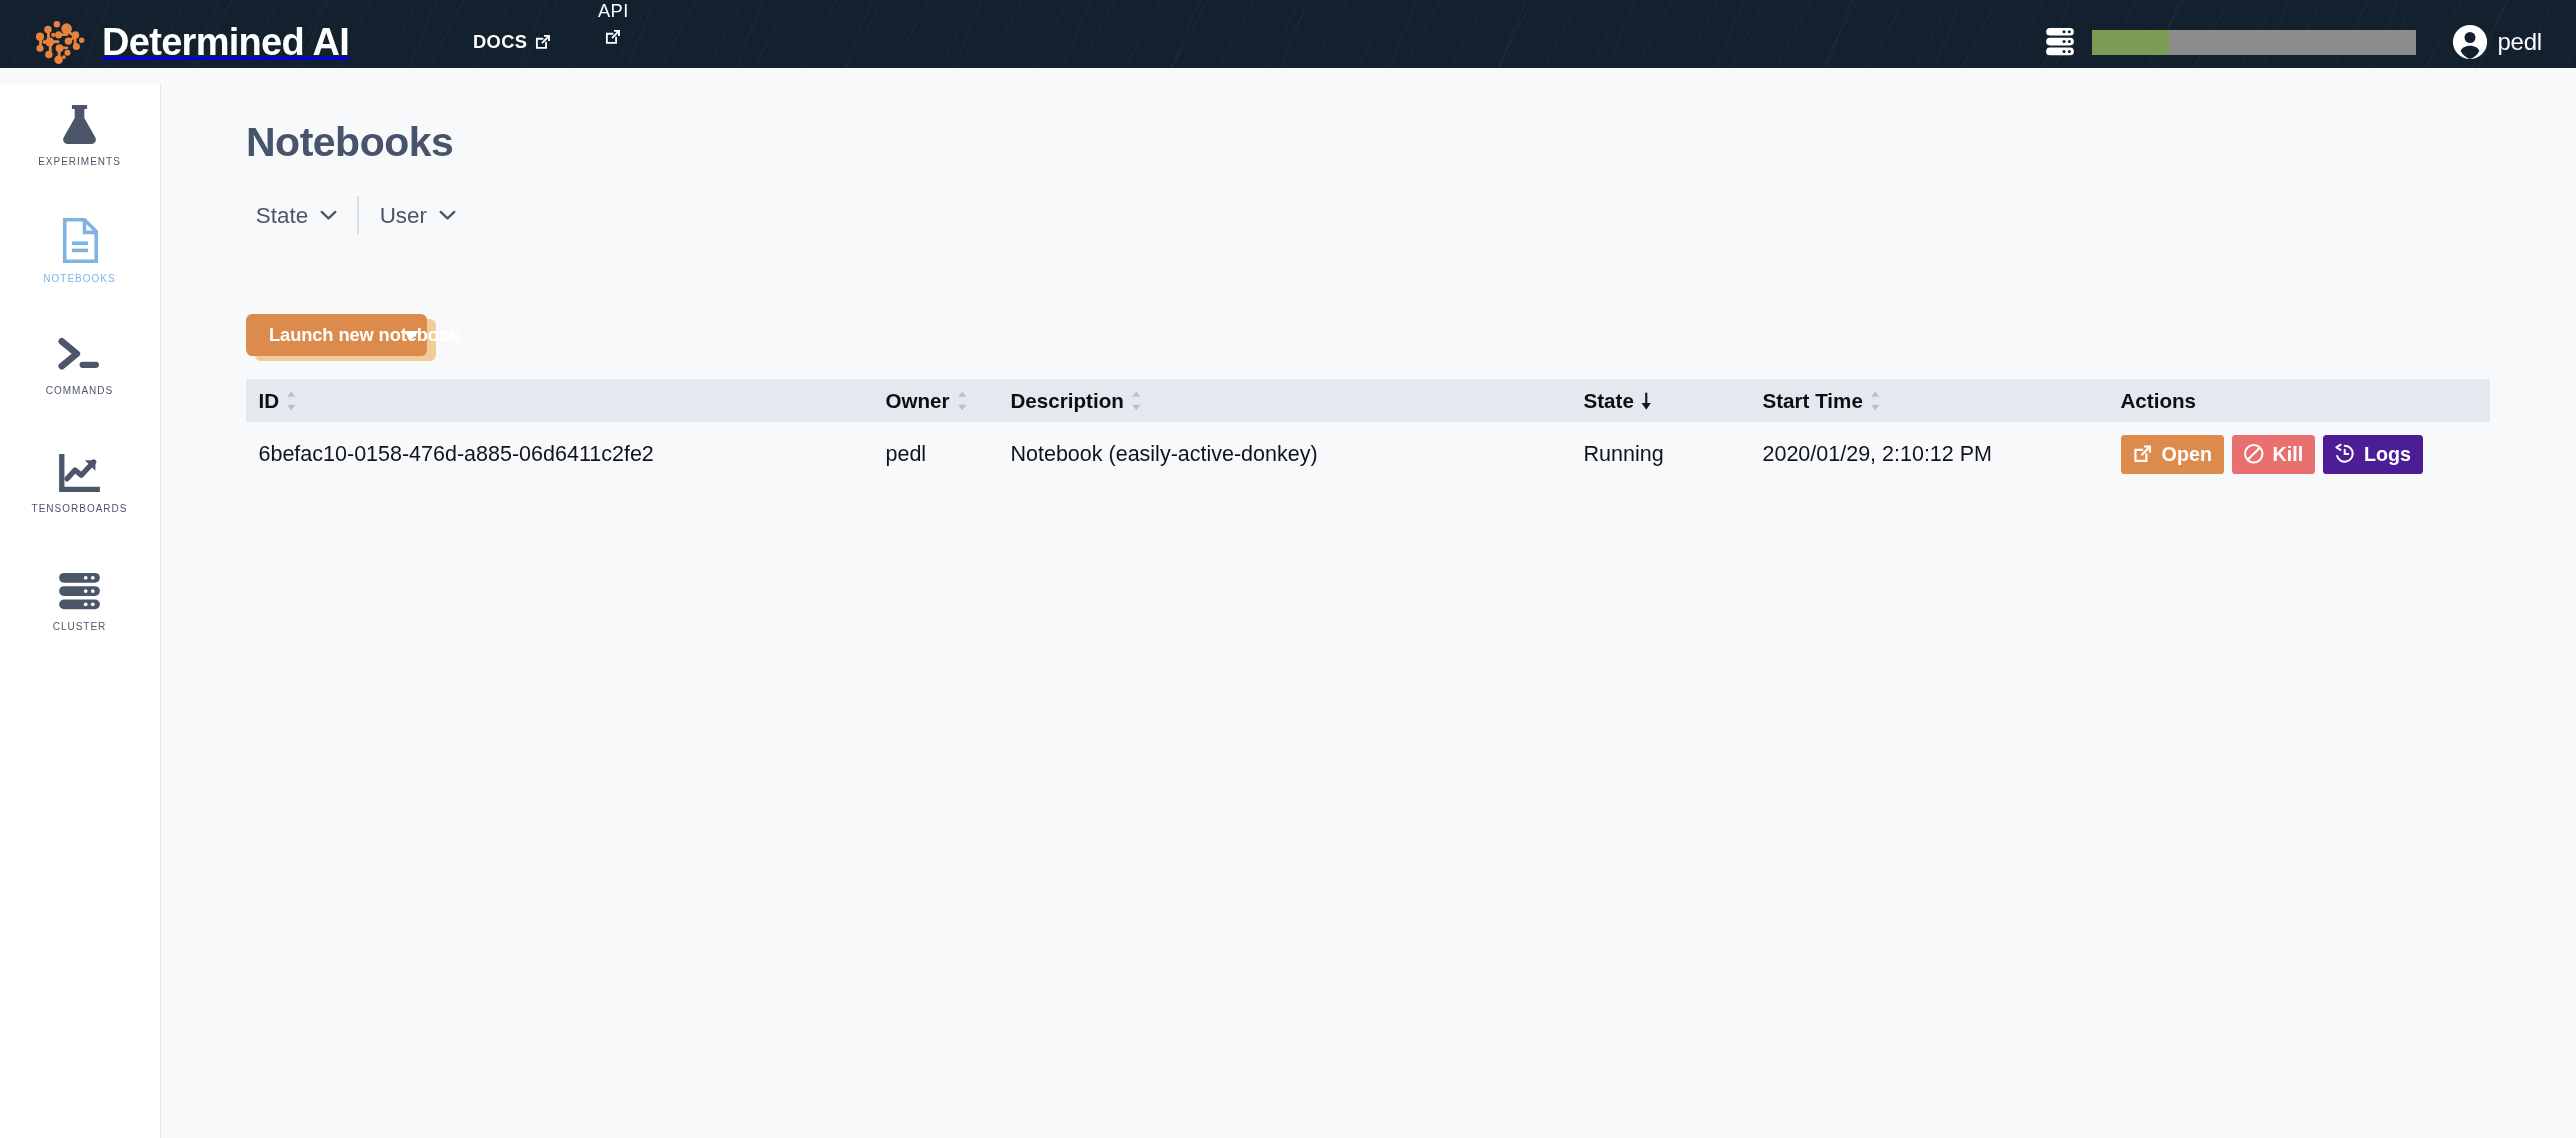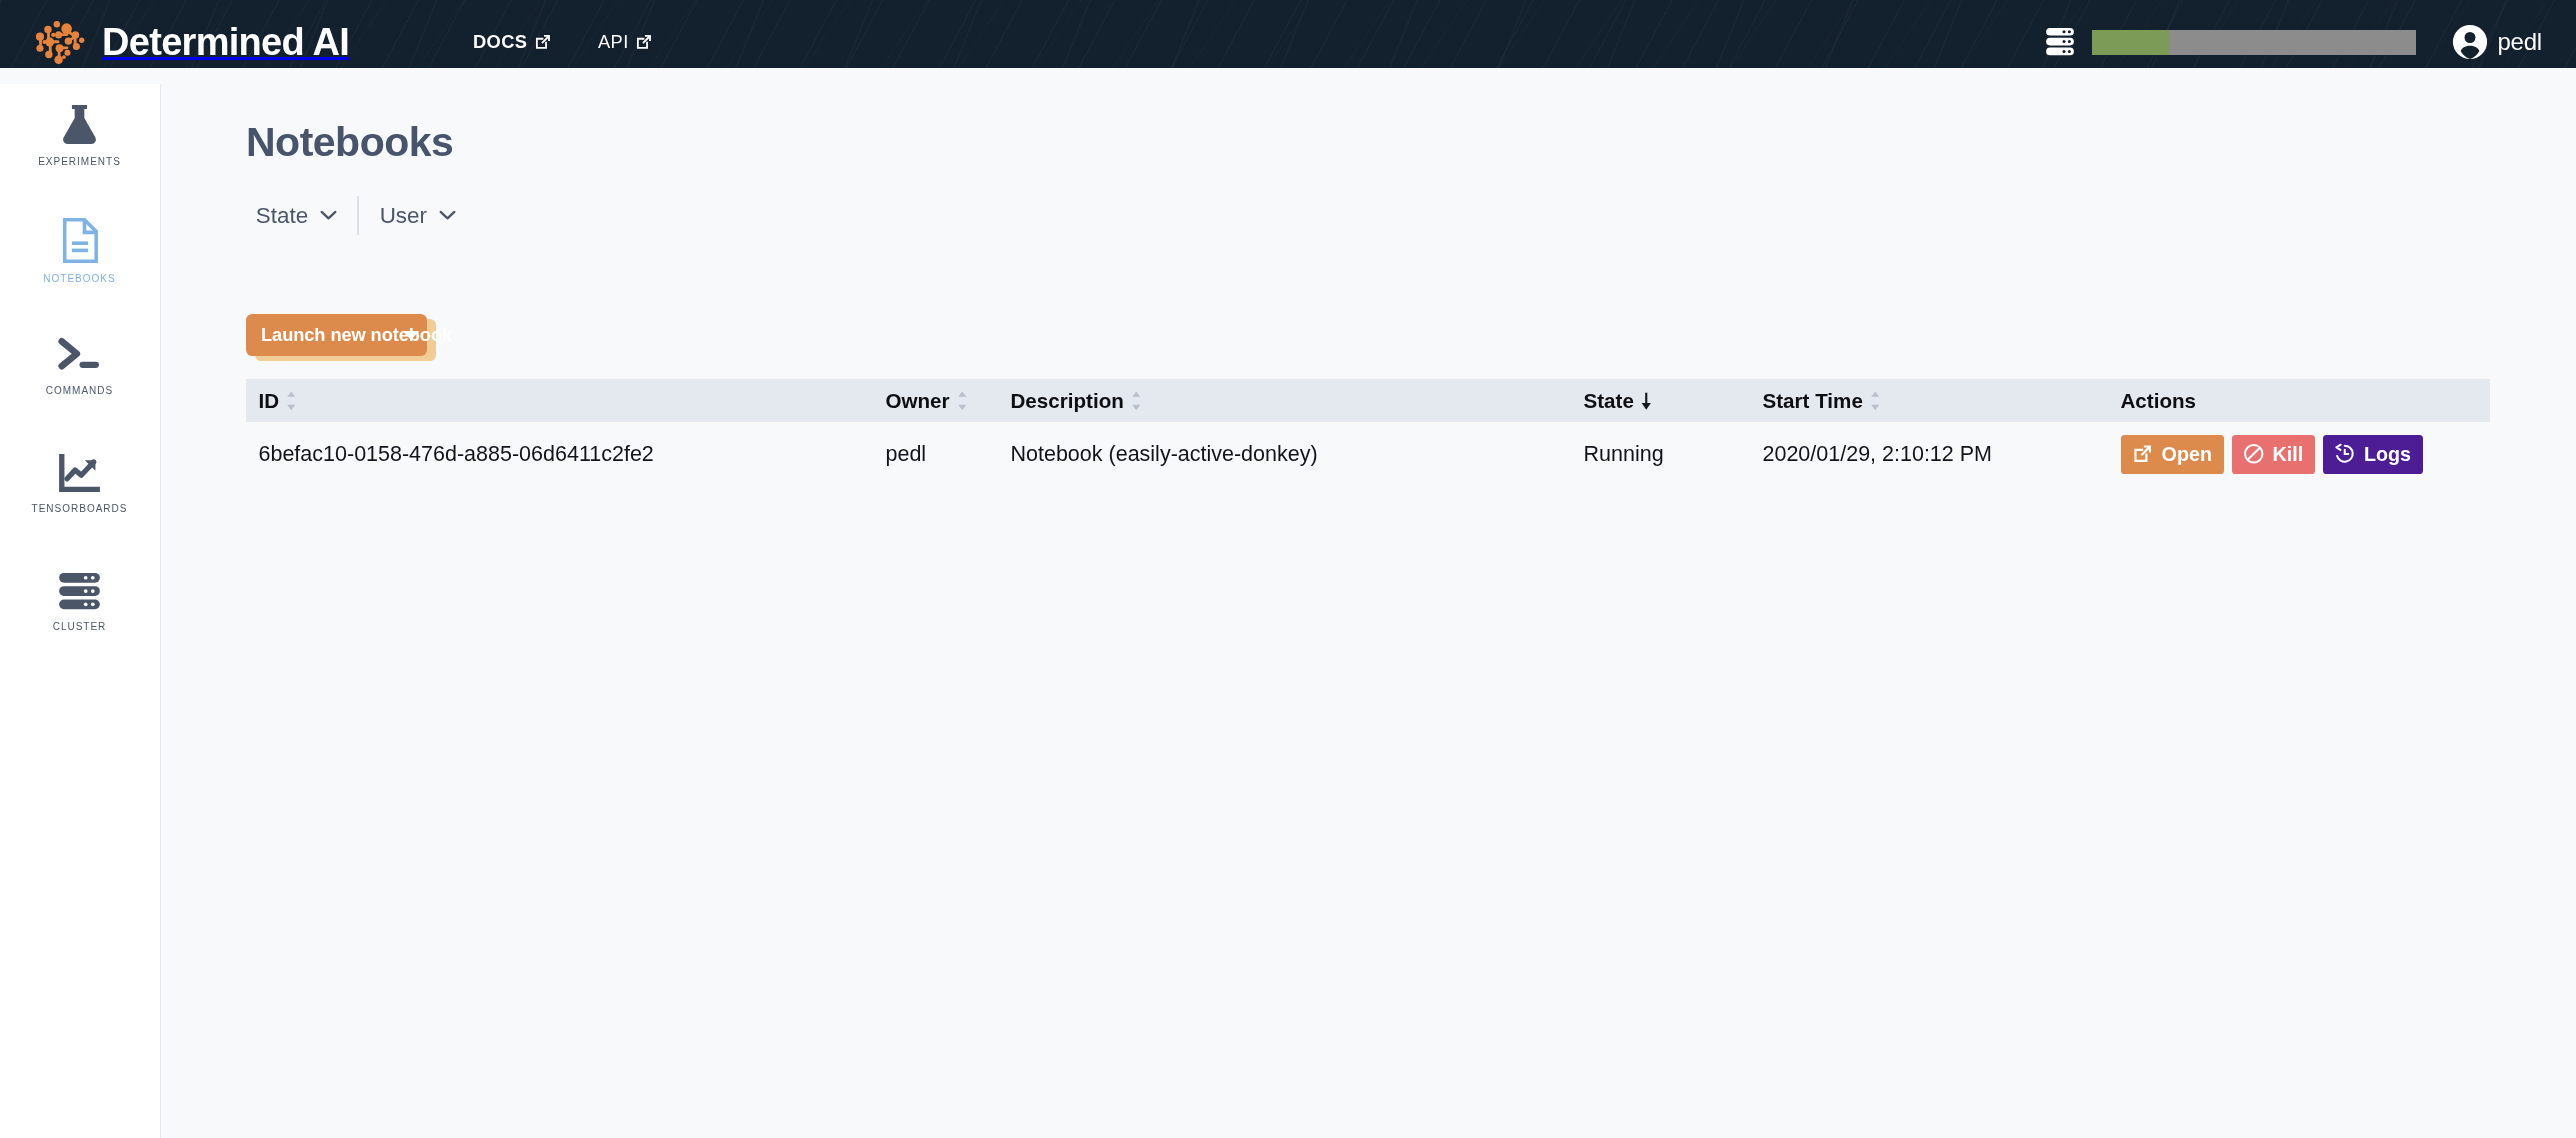--- a/index.html
+++ b/index.html
@@ -41,21 +41,21 @@
     color: #ffffff; font-size: 38px; font-weight: bold;
     letter-spacing: -0.7px; white-space: nowrap;
   }
   .topnav-link {
     position: absolute; top: 0; height: 84px; z-index: 2;
     display: flex; align-items: center; gap: 6.3px;
     color: #ffffff; font-size: 18.3px; letter-spacing: 0.4px;
     text-decoration: none; white-space: nowrap;
   }
   #topnav-link-docs { left: 473px; font-weight: bold; }
-  #topnav-link-api  { left: 598px; }
+  #topnav-link-api  { left: 598px; flex-direction: column; }
   .ext-icon { width: 18px; height: 18px; display: block; }
 
   #topnav-right {
     position: absolute; right: 0; top: 0; height: 84px; z-index: 2;
     display: flex; align-items: center; gap: 0;
   }
   #cluster-mini-icon { width: 28px; height: 29.5px; display: block; margin-right: 18px; }
   #cluster-progress {
     width: 324px; height: 25px; background: #8C8C8C;
     position: relative; overflow: hidden; margin-right: 36px;
@@ -135,21 +135,21 @@
   }
   #launch-button {
     position: absolute; left: 0; top: 0;
     width: 181px; height: 42px;
     background: #DD8B4C; border-radius: 6.3px;
     display: flex; align-items: center;
     cursor: pointer; border: none;
   }
   #launch-button-label {
     color: #ffffff; font-size: 18.3px; font-weight: bold;
-    padding-left: 15px; letter-spacing: -0.1px; white-space: nowrap;
+    padding-left: 23px; letter-spacing: -0.1px; white-space: nowrap;
   }
   #launch-dropdown-toggle {
     position: absolute; right: 0; top: 0; width: 32px; height: 42px;
     display: flex; align-items: center; justify-content: center;
     cursor: pointer;
   }
   .tri-down {
     width: 0; height: 0;
     border-left: 8px solid transparent;
     border-right: 8px solid transparent;

